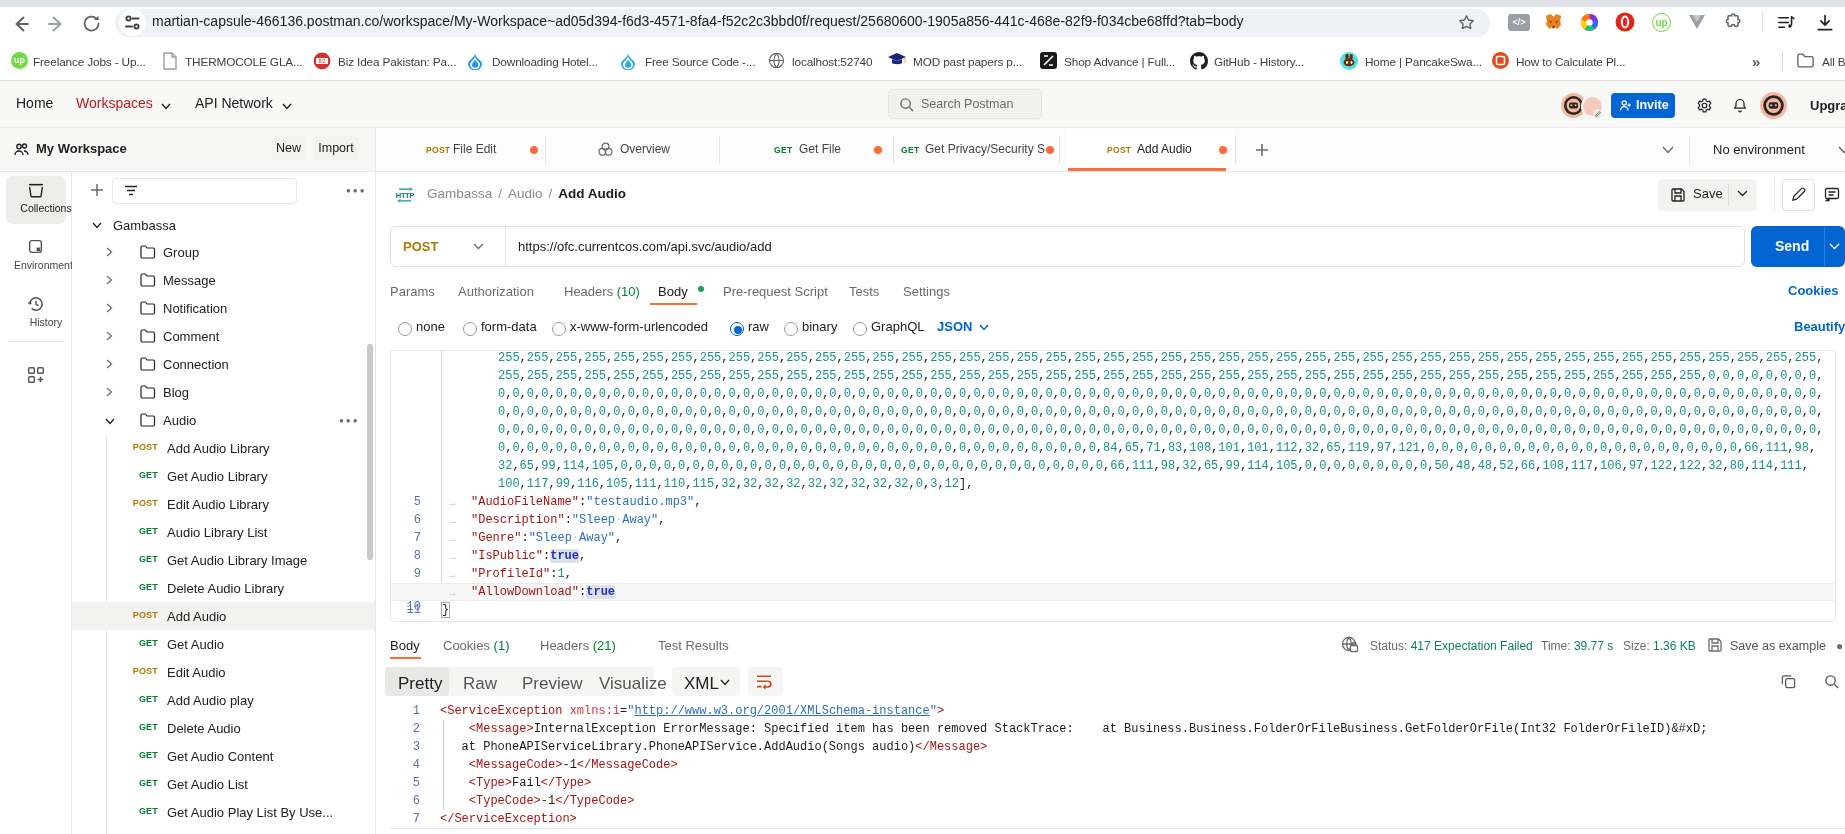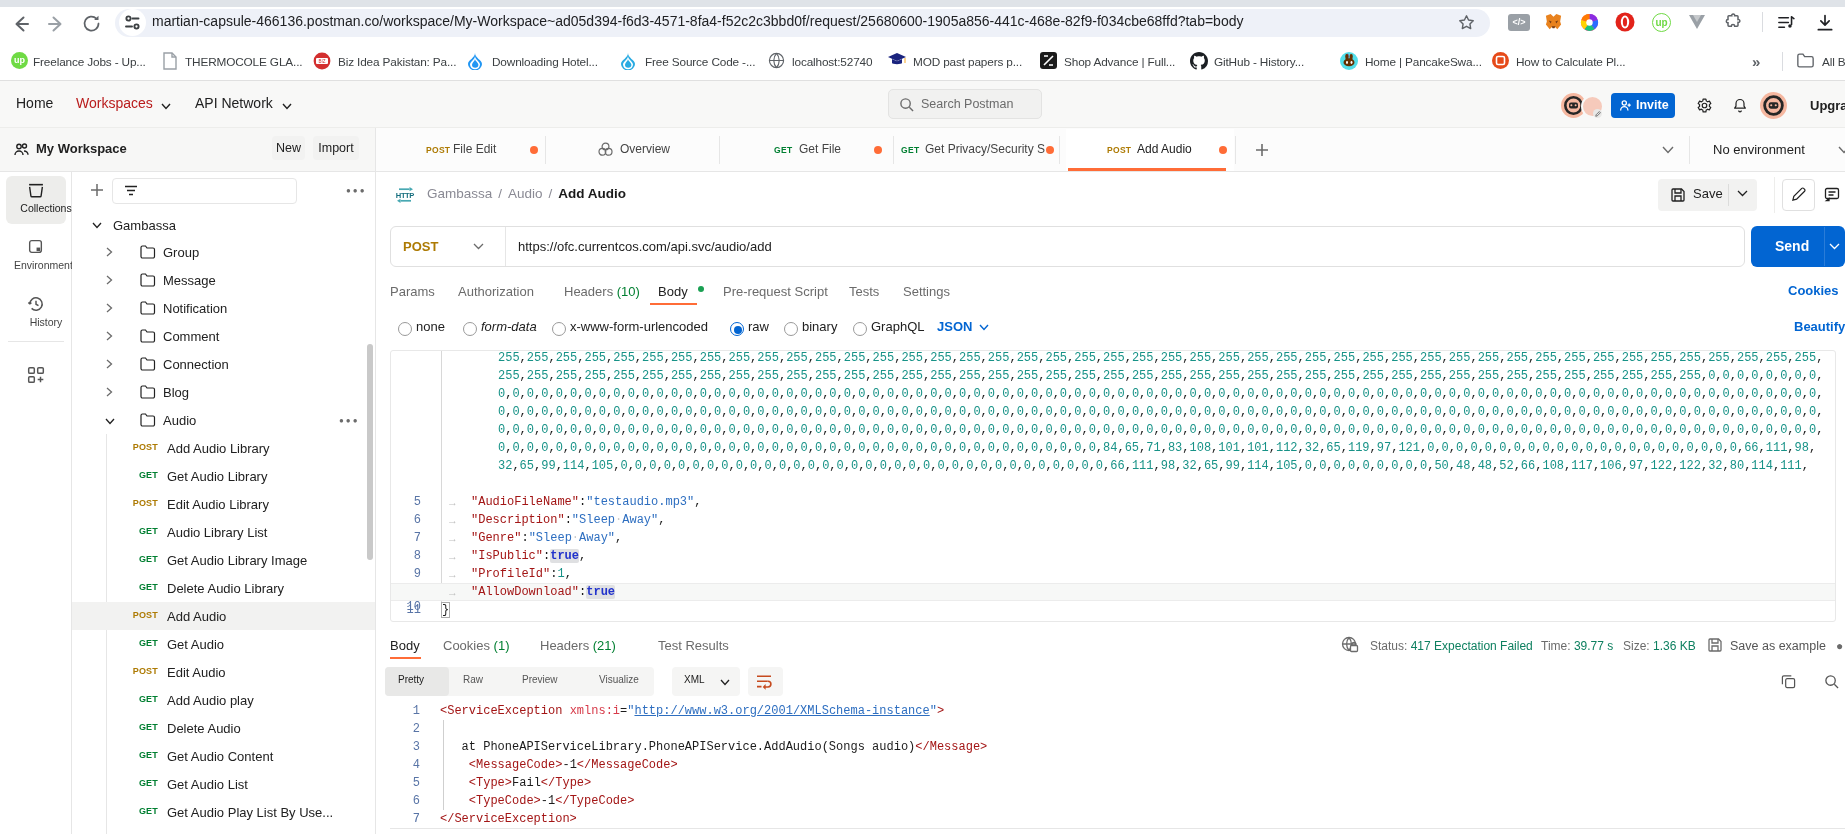--- a/index.html
+++ b/index.html
@@ -19,21 +19,21 @@
   .pml { width:86px; text-align:right; color:#ad7a03; font-weight:bold; font-size:9px; letter-spacing:.2px; }
   .pml.get { color:#007f31; }
   .req { left:95px; font-size:13px; color:#212121; white-space:nowrap; }
   .rtab { font-size:13px; color:#6b6b6b; white-space:nowrap; }
   .radio { width:14px; height:14px; border:1.5px solid #9a9a9a; border-radius:50%; background:#fff; }
   .radio.sel { border:1.5px solid #0265d2; }
   .radio.sel::after { content:""; position:absolute; left:3px; top:3px; width:8px; height:8px; border-radius:50%; background:#0265d2; }
   .rlbl { font-size:13px; color:#212121; white-space:nowrap; }
   .meta { font-size:12px; color:#6b6b6b; white-space:nowrap; }
   .mval { color:#0e8060; }
-  .seg { font-size:10px; color:#555; }
+  .seg { font-size:17px; color:#555; }
   q::before, q::after { content:none; }
   .cl { position:absolute; font-family:"Liberation Mono", monospace; font-size:12px; line-height:18px; white-space:pre; color:#1b1b1b; }
   .ln { position:absolute; left:0; width:44px; text-align:right; font-family:"Liberation Mono", monospace; font-size:12px; line-height:18px; color:#5874a6; }
   #req-editor .ln { width:30px; }
   .warr { position:absolute; left:56px; font-size:11px; line-height:15px; color:#bdbdbd; }
   n { color:#179287; font-style:normal; }
   q { color:#a31515; }
   s1, .cl s { color:#2d6ec0; text-decoration:none; }
   .cl t { color:#2233cc; font-weight:bold; background:#dfe0e2; border-radius:2px; }
   .cl w { color:#c9c9c9; }
@@ -471,21 +471,21 @@
     <div class="abs" style="left:322px;top:114px;width:6px;height:6px;border-radius:50%;background:#1aa053;"></div>
     <div class="abs rtab" style="left:347px;top:112px;">Pre-request Script</div>
     <div class="abs rtab" style="left:473px;top:112px;">Tests</div>
     <div class="abs rtab" style="left:527px;top:112px;">Settings</div>
     <div class="abs" style="left:274px;top:131px;width:47px;height:2px;background:#ff6c37;"></div>
     <div class="abs" style="left:1412px;top:111px;font-size:13px;font-weight:bold;color:#0265d2;">Cookies</div>
 
     <div class="abs radio" style="left:22px;top:150px;"></div>
       <div class="abs rlbl" style="left:40px;top:147px;">none</div>
     <div class="abs radio" style="left:87px;top:150px;"></div>
-      <div class="abs rlbl" style="left:105px;top:147px;font-style:italic;">form-data</div>
+      <div class="abs rlbl" style="left:105px;top:147px;">form-data</div>
     <div class="abs radio" style="left:176px;top:150px;"></div>
       <div class="abs rlbl" style="left:194px;top:147px;">x-www-form-urlencoded</div>
     <div class="abs radio sel" style="left:354px;top:150px;"></div>
       <div class="abs rlbl" style="left:372px;top:147px;">raw</div>
     <div class="abs radio" style="left:408px;top:150px;"></div>
       <div class="abs rlbl" style="left:426px;top:147px;">binary</div>
     <div class="abs radio" style="left:477px;top:150px;"></div>
       <div class="abs rlbl" style="left:495px;top:147px;">GraphQL</div>
     <div class="abs" style="left:561px;top:147px;font-size:13px;font-weight:bold;color:#0265d2;">JSON</div>
     <svg class="abs" style="left:603px;top:152px;" width="10" height="7" viewBox="0 0 10 7">
@@ -495,20 +495,21 @@
 
     <div class="abs" id="req-editor" style="left:14px;top:178px;width:1446px;height:272px;border:1px solid #e8e8e8;border-radius:3px;overflow:hidden;background:#fff;">
       <div class="abs" style="left:50px;top:0;width:1px;height:253px;background:#d8d8d8;"></div>
       <div class="cl" style="top:-2px;left:107px;"><n>255</n>,<n>255</n>,<n>255</n>,<n>255</n>,<n>255</n>,<n>255</n>,<n>255</n>,<n>255</n>,<n>255</n>,<n>255</n>,<n>255</n>,<n>255</n>,<n>255</n>,<n>255</n>,<n>255</n>,<n>255</n>,<n>255</n>,<n>255</n>,<n>255</n>,<n>255</n>,<n>255</n>,<n>255</n>,<n>255</n>,<n>255</n>,<n>255</n>,<n>255</n>,<n>255</n>,<n>255</n>,<n>255</n>,<n>255</n>,<n>255</n>,<n>255</n>,<n>255</n>,<n>255</n>,<n>255</n>,<n>255</n>,<n>255</n>,<n>255</n>,<n>255</n>,<n>255</n>,<n>255</n>,<n>255</n>,<n>255</n>,<n>255</n>,<n>255</n>,<n>255</n>,</div>
       <div class="cl" style="top:16px;left:107px;"><n>255</n>,<n>255</n>,<n>255</n>,<n>255</n>,<n>255</n>,<n>255</n>,<n>255</n>,<n>255</n>,<n>255</n>,<n>255</n>,<n>255</n>,<n>255</n>,<n>255</n>,<n>255</n>,<n>255</n>,<n>255</n>,<n>255</n>,<n>255</n>,<n>255</n>,<n>255</n>,<n>255</n>,<n>255</n>,<n>255</n>,<n>255</n>,<n>255</n>,<n>255</n>,<n>255</n>,<n>255</n>,<n>255</n>,<n>255</n>,<n>255</n>,<n>255</n>,<n>255</n>,<n>255</n>,<n>255</n>,<n>255</n>,<n>255</n>,<n>255</n>,<n>255</n>,<n>255</n>,<n>255</n>,<n>255</n>,<n>0</n>,<n>0</n>,<n>0</n>,<n>0</n>,<n>0</n>,<n>0</n>,<n>0</n>,<n>0</n>,</div>
       <div class="cl" style="top:34px;left:107px;"><n>0</n>,<n>0</n>,<n>0</n>,<n>0</n>,<n>0</n>,<n>0</n>,<n>0</n>,<n>0</n>,<n>0</n>,<n>0</n>,<n>0</n>,<n>0</n>,<n>0</n>,<n>0</n>,<n>0</n>,<n>0</n>,<n>0</n>,<n>0</n>,<n>0</n>,<n>0</n>,<n>0</n>,<n>0</n>,<n>0</n>,<n>0</n>,<n>0</n>,<n>0</n>,<n>0</n>,<n>0</n>,<n>0</n>,<n>0</n>,<n>0</n>,<n>0</n>,<n>0</n>,<n>0</n>,<n>0</n>,<n>0</n>,<n>0</n>,<n>0</n>,<n>0</n>,<n>0</n>,<n>0</n>,<n>0</n>,<n>0</n>,<n>0</n>,<n>0</n>,<n>0</n>,<n>0</n>,<n>0</n>,<n>0</n>,<n>0</n>,<n>0</n>,<n>0</n>,<n>0</n>,<n>0</n>,<n>0</n>,<n>0</n>,<n>0</n>,<n>0</n>,<n>0</n>,<n>0</n>,<n>0</n>,<n>0</n>,<n>0</n>,<n>0</n>,<n>0</n>,<n>0</n>,<n>0</n>,<n>0</n>,<n>0</n>,<n>0</n>,<n>0</n>,<n>0</n>,<n>0</n>,<n>0</n>,<n>0</n>,<n>0</n>,<n>0</n>,<n>0</n>,<n>0</n>,<n>0</n>,<n>0</n>,<n>0</n>,<n>0</n>,<n>0</n>,<n>0</n>,<n>0</n>,<n>0</n>,<n>0</n>,<n>0</n>,<n>0</n>,<n>0</n>,<n>0</n>,</div>
       <div class="cl" style="top:52px;left:107px;"><n>0</n>,<n>0</n>,<n>0</n>,<n>0</n>,<n>0</n>,<n>0</n>,<n>0</n>,<n>0</n>,<n>0</n>,<n>0</n>,<n>0</n>,<n>0</n>,<n>0</n>,<n>0</n>,<n>0</n>,<n>0</n>,<n>0</n>,<n>0</n>,<n>0</n>,<n>0</n>,<n>0</n>,<n>0</n>,<n>0</n>,<n>0</n>,<n>0</n>,<n>0</n>,<n>0</n>,<n>0</n>,<n>0</n>,<n>0</n>,<n>0</n>,<n>0</n>,<n>0</n>,<n>0</n>,<n>0</n>,<n>0</n>,<n>0</n>,<n>0</n>,<n>0</n>,<n>0</n>,<n>0</n>,<n>0</n>,<n>0</n>,<n>0</n>,<n>0</n>,<n>0</n>,<n>0</n>,<n>0</n>,<n>0</n>,<n>0</n>,<n>0</n>,<n>0</n>,<n>0</n>,<n>0</n>,<n>0</n>,<n>0</n>,<n>0</n>,<n>0</n>,<n>0</n>,<n>0</n>,<n>0</n>,<n>0</n>,<n>0</n>,<n>0</n>,<n>0</n>,<n>0</n>,<n>0</n>,<n>0</n>,<n>0</n>,<n>0</n>,<n>0</n>,<n>0</n>,<n>0</n>,<n>0</n>,<n>0</n>,<n>0</n>,<n>0</n>,<n>0</n>,<n>0</n>,<n>0</n>,<n>0</n>,<n>0</n>,<n>0</n>,<n>0</n>,<n>0</n>,<n>0</n>,<n>0</n>,<n>0</n>,<n>0</n>,<n>0</n>,<n>0</n>,<n>0</n>,</div>
       <div class="cl" style="top:70px;left:107px;"><n>0</n>,<n>0</n>,<n>0</n>,<n>0</n>,<n>0</n>,<n>0</n>,<n>0</n>,<n>0</n>,<n>0</n>,<n>0</n>,<n>0</n>,<n>0</n>,<n>0</n>,<n>0</n>,<n>0</n>,<n>0</n>,<n>0</n>,<n>0</n>,<n>0</n>,<n>0</n>,<n>0</n>,<n>0</n>,<n>0</n>,<n>0</n>,<n>0</n>,<n>0</n>,<n>0</n>,<n>0</n>,<n>0</n>,<n>0</n>,<n>0</n>,<n>0</n>,<n>0</n>,<n>0</n>,<n>0</n>,<n>0</n>,<n>0</n>,<n>0</n>,<n>0</n>,<n>0</n>,<n>0</n>,<n>0</n>,<n>0</n>,<n>0</n>,<n>0</n>,<n>0</n>,<n>0</n>,<n>0</n>,<n>0</n>,<n>0</n>,<n>0</n>,<n>0</n>,<n>0</n>,<n>0</n>,<n>0</n>,<n>0</n>,<n>0</n>,<n>0</n>,<n>0</n>,<n>0</n>,<n>0</n>,<n>0</n>,<n>0</n>,<n>0</n>,<n>0</n>,<n>0</n>,<n>0</n>,<n>0</n>,<n>0</n>,<n>0</n>,<n>0</n>,<n>0</n>,<n>0</n>,<n>0</n>,<n>0</n>,<n>0</n>,<n>0</n>,<n>0</n>,<n>0</n>,<n>0</n>,<n>0</n>,<n>0</n>,<n>0</n>,<n>0</n>,<n>0</n>,<n>0</n>,<n>0</n>,<n>0</n>,<n>0</n>,<n>0</n>,<n>0</n>,<n>0</n>,</div>
       <div class="cl" style="top:88px;left:107px;"><n>0</n>,<n>0</n>,<n>0</n>,<n>0</n>,<n>0</n>,<n>0</n>,<n>0</n>,<n>0</n>,<n>0</n>,<n>0</n>,<n>0</n>,<n>0</n>,<n>0</n>,<n>0</n>,<n>0</n>,<n>0</n>,<n>0</n>,<n>0</n>,<n>0</n>,<n>0</n>,<n>0</n>,<n>0</n>,<n>0</n>,<n>0</n>,<n>0</n>,<n>0</n>,<n>0</n>,<n>0</n>,<n>0</n>,<n>0</n>,<n>0</n>,<n>0</n>,<n>0</n>,<n>0</n>,<n>0</n>,<n>0</n>,<n>0</n>,<n>0</n>,<n>0</n>,<n>0</n>,<n>0</n>,<n>0</n>,<n>84</n>,<n>65</n>,<n>71</n>,<n>83</n>,<n>108</n>,<n>101</n>,<n>101</n>,<n>112</n>,<n>32</n>,<n>65</n>,<n>119</n>,<n>97</n>,<n>121</n>,<n>0</n>,<n>0</n>,<n>0</n>,<n>0</n>,<n>0</n>,<n>0</n>,<n>0</n>,<n>0</n>,<n>0</n>,<n>0</n>,<n>0</n>,<n>0</n>,<n>0</n>,<n>0</n>,<n>0</n>,<n>0</n>,<n>0</n>,<n>0</n>,<n>0</n>,<n>0</n>,<n>0</n>,<n>0</n>,<n>66</n>,<n>111</n>,<n>98</n>,</div>
       <div class="cl" style="top:106px;left:107px;"><n>32</n>,<n>65</n>,<n>99</n>,<n>114</n>,<n>105</n>,<n>0</n>,<n>0</n>,<n>0</n>,<n>0</n>,<n>0</n>,<n>0</n>,<n>0</n>,<n>0</n>,<n>0</n>,<n>0</n>,<n>0</n>,<n>0</n>,<n>0</n>,<n>0</n>,<n>0</n>,<n>0</n>,<n>0</n>,<n>0</n>,<n>0</n>,<n>0</n>,<n>0</n>,<n>0</n>,<n>0</n>,<n>0</n>,<n>0</n>,<n>0</n>,<n>0</n>,<n>0</n>,<n>0</n>,<n>0</n>,<n>0</n>,<n>0</n>,<n>0</n>,<n>0</n>,<n>66</n>,<n>111</n>,<n>98</n>,<n>32</n>,<n>65</n>,<n>99</n>,<n>114</n>,<n>105</n>,<n>0</n>,<n>0</n>,<n>0</n>,<n>0</n>,<n>0</n>,<n>0</n>,<n>0</n>,<n>0</n>,<n>0</n>,<n>50</n>,<n>48</n>,<n>48</n>,<n>52</n>,<n>66</n>,<n>108</n>,<n>117</n>,<n>106</n>,<n>97</n>,<n>122</n>,<n>122</n>,<n>32</n>,<n>80</n>,<n>114</n>,<n>111</n>,</div>
+      <div class="cl" style="top:124px;left:107px;"><n>100</n>,<n>117</n>,<n>99</n>,<n>116</n>,<n>105</n>,<n>111</n>,<n>110</n>,<n>115</n>,<n>32</n>,<n>32</n>,<n>32</n>,<n>32</n>,<n>32</n>,<n>32</n>,<n>32</n>,<n>32</n>,<n>32</n>,<n>0</n>,<n>3</n>,<n>12</n><k1>],</k1></div>
       <div class="ln" style="top:142px;">5</div>
       <div class="warr" style="top:144px;">→</div>
       <div class="cl" style="top:142px;left:80px;"><q>"AudioFileName"</q>:<s>"testaudio.mp3"</s>,</div>
       <div class="ln" style="top:160px;">6</div>
       <div class="warr" style="top:162px;">→</div>
       <div class="cl" style="top:160px;left:80px;"><q>"Description"</q>:<s>"Sleep<w>·</w>Away"</s>,</div>
       <div class="ln" style="top:178px;">7</div>
       <div class="warr" style="top:180px;">→</div>
       <div class="cl" style="top:178px;left:80px;"><q>"Genre"</q>:<s>"Sleep<w>·</w>Away"</s>,</div>
       <div class="ln" style="top:196px;">8</div>
@@ -568,20 +569,21 @@
           <rect x="5" y="5" width="9.5" height="9.5" rx="1.5"></rect>
           <path d="M11 2 H3 a1.5 1.5 0 0 0-1.5 1.5 V11"></path>
         </svg>
       <svg class="abs" style="left:1448px;top:46px;" width="15" height="15" viewBox="0 0 16 16" fill="none" stroke="#555" stroke-width="1.4">
           <circle cx="7" cy="7" r="5"></circle>
           <path d="M11 11 L15 15"></path>
         </svg>
       <div class="ln" style="top:74px;">1</div>
       <div class="cl" style="top:74px;left:64px;"><m>&lt;ServiceException</m> <a>xmlns:i</a>=<s>"</s><u>http://www.w3.org/2001/XMLSchema-instance</u><s>"</s><m>&gt;</m></div>
       <div class="ln" style="top:92px;">2</div>
+      <div class="cl" style="top:92px;left:64px;">    <m>&lt;Message&gt;</m>InternalException ErrorMessage: Specified item has been removed StackTrace:&nbsp;&nbsp;&nbsp;&nbsp;at Business.Business.FolderOrFileBusiness.GetFolderOrFile(Int32 FolderOrFileID)&amp;#xD;</div>
       <div class="ln" style="top:110px;">3</div>
       <div class="cl" style="top:110px;left:64px;">   at PhoneAPIServiceLibrary.PhoneAPIService.AddAudio(Songs audio)<m>&lt;/Message&gt;</m></div>
       <div class="ln" style="top:128px;">4</div>
       <div class="cl" style="top:128px;left:64px;">    <m>&lt;MessageCode&gt;</m>-1<m>&lt;/MessageCode&gt;</m></div>
       <div class="ln" style="top:146px;">5</div>
       <div class="cl" style="top:146px;left:64px;">    <m>&lt;Type&gt;</m>Fail<m>&lt;/Type&gt;</m></div>
       <div class="ln" style="top:164px;">6</div>
       <div class="cl" style="top:164px;left:64px;">    <m>&lt;TypeCode&gt;</m>-1<m>&lt;/TypeCode&gt;</m></div>
       <div class="ln" style="top:182px;">7</div>
       <div class="cl" style="top:182px;left:64px;"><m>&lt;/ServiceException&gt;</m></div>

